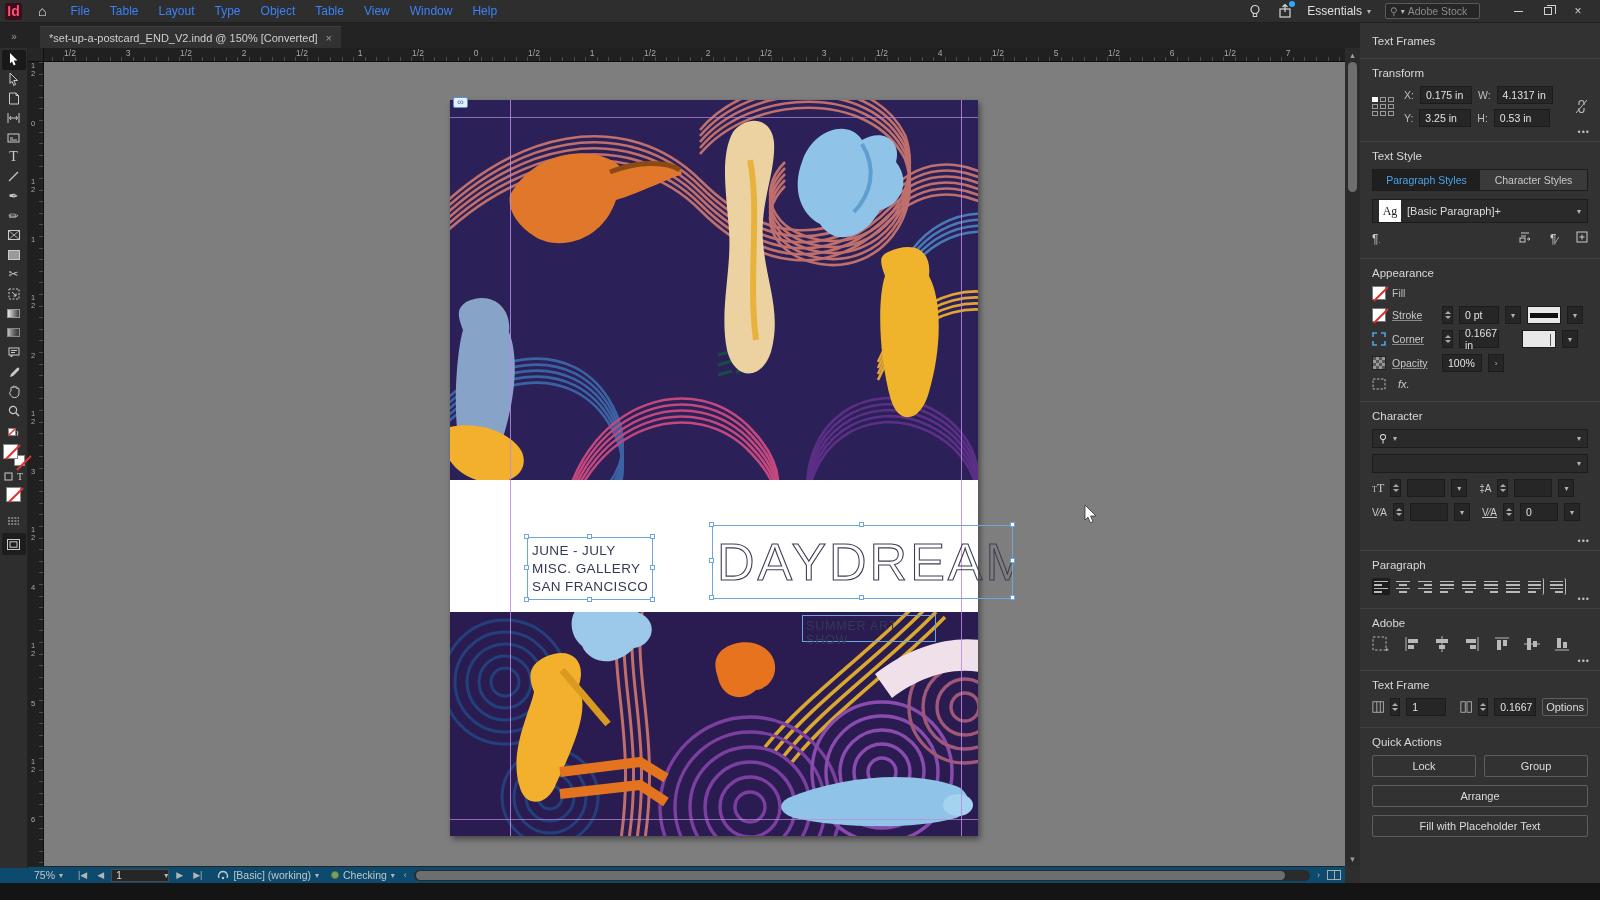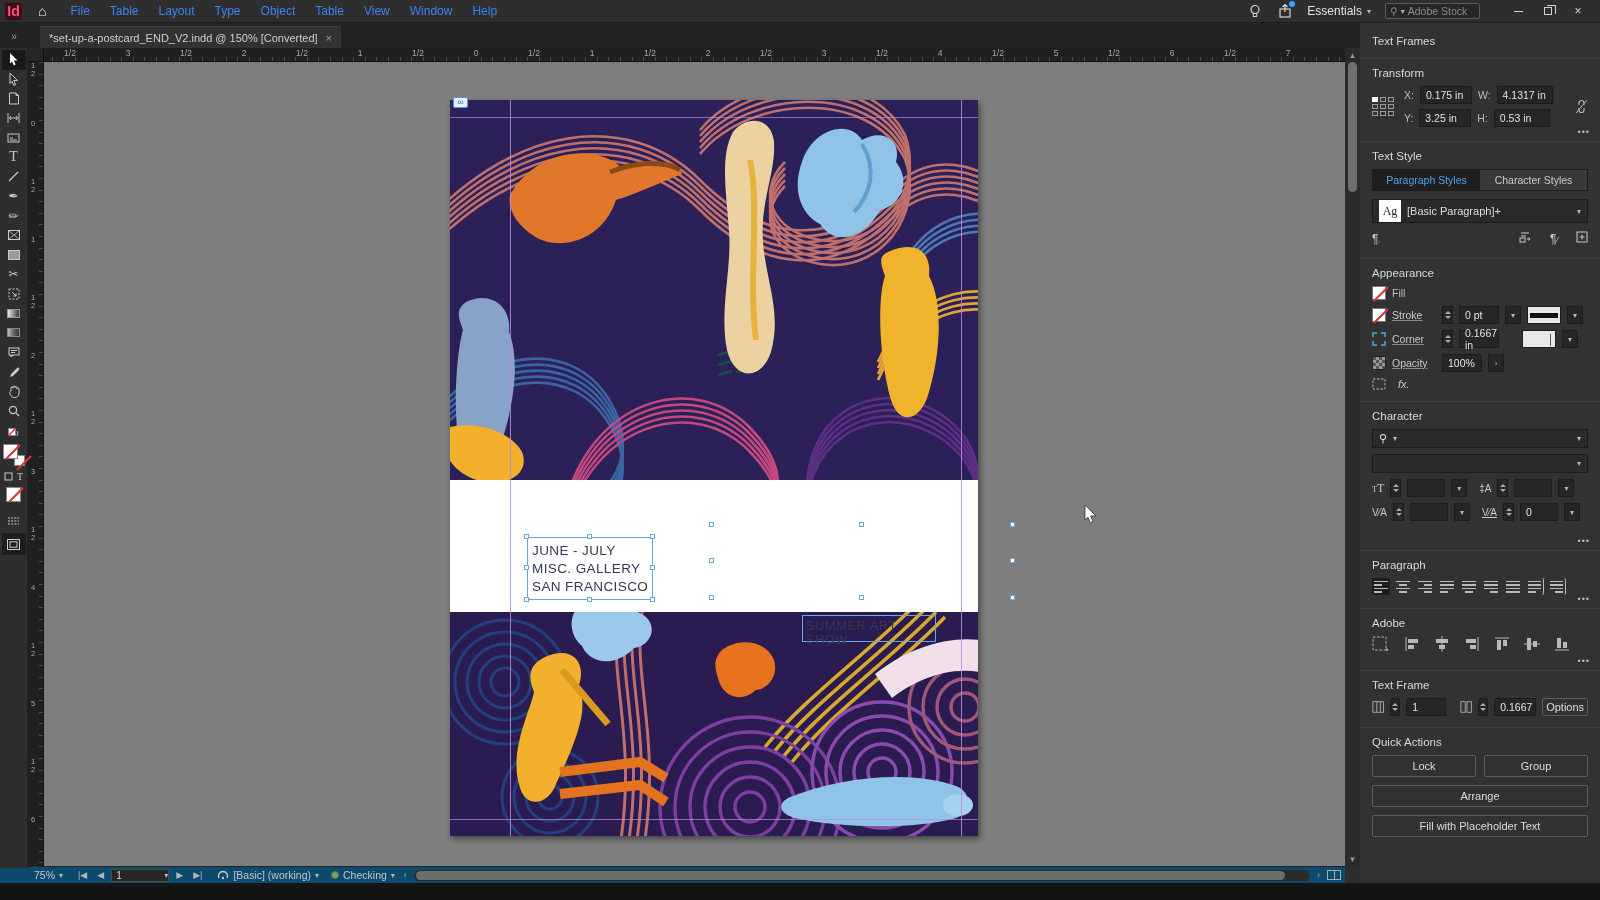--- a/index.html
+++ b/index.html
@@ -544,20 +544,25 @@
     <div id="link-badge">∞</div>
 
     <div class="selframe" style="left:77px; top:437px; width:126px; height:63px;">
       <div id="tf-dates">
         <div>JUNE - JULY</div>
         <div>MISC. GALLERY</div>
         <div>SAN FRANCISCO</div>
       </div>
     </div>
 
+    <div class="selframe" style="left:262px; top:425px; width:301px; height:74px;">
+      <svg id="tf-title-svg" width="297" height="70" viewBox="0 0 297 70">
+        <text x="2" y="52" font-family="Liberation Sans, sans-serif" font-size="52" letter-spacing="3" fill="none" stroke="#3f3f55" stroke-width="1.1">DAYDREAM</text>
+      </svg>
+    </div>
 
     <div class="selframe" style="left:352px; top:515px; width:134px; height:27px;">
       <div id="tf-sub">SUMMER ART SHOW</div>
     </div>
   </div>
 
   <div class="handle" style="left:480px; top:472px;"></div>
   <div class="handle" style="left:543px; top:472px;"></div>
   <div class="handle" style="left:606px; top:472px;"></div>
   <div class="handle" style="left:480px; top:503px;"></div>

